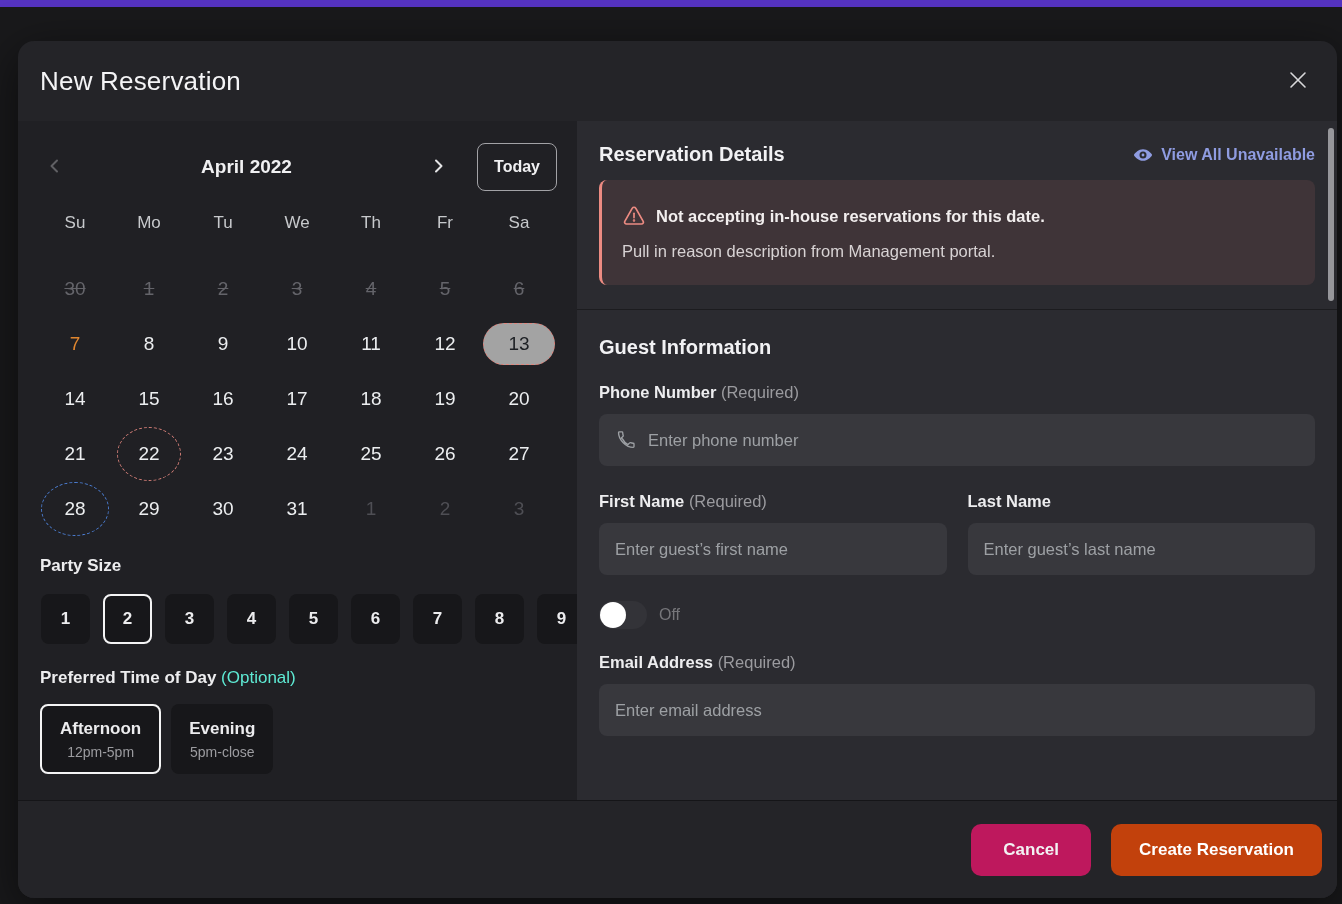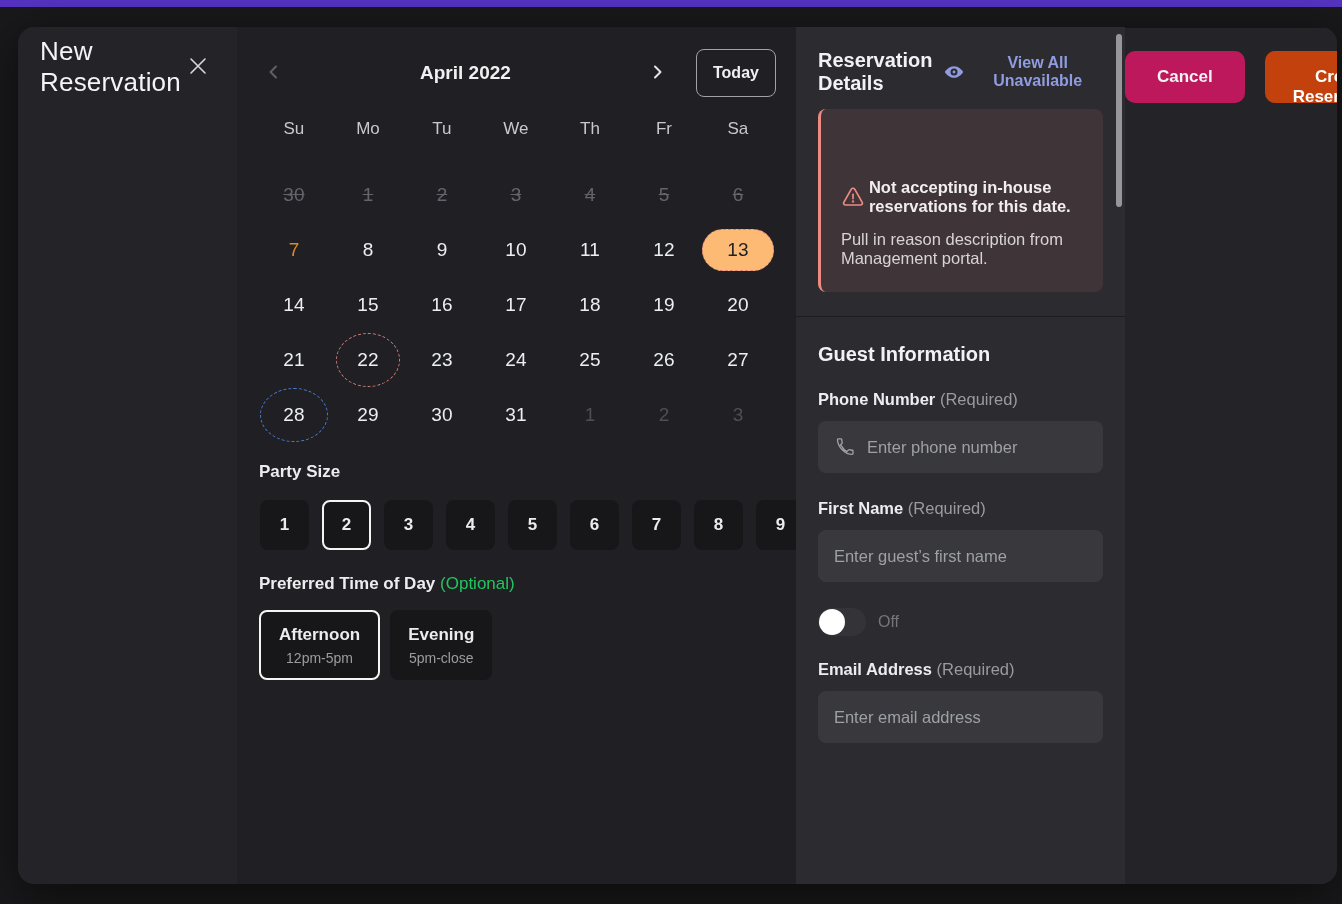--- a/index.html
+++ b/index.html
@@ -7,24 +7,24 @@
   body {
     background:#19191b;
     font-family:"Liberation Sans", sans-serif;
     position:relative;
     overflow:hidden;
     color:#ececee;
   }
   .topbar { position:absolute; top:0; left:0; width:100%; height:7px; background:#5533c1; }
 
   .modal {
-    position:absolute; left:18px; top:27px; width:1319px; height:857px;
+    position:absolute; left:18px; top:41px; width:1319px; height:857px;
     background:#242428; border-radius:16px; overflow:hidden;
     box-shadow:0 12px 48px rgba(0,0,0,.55);
-    display:flex; flex-direction:row;
+    display:flex; flex-direction:column;
   }
   .modal-header { height:80px; flex:0 0 80px; display:flex; align-items:center; padding:0 22px; }
   .modal-title { font-size:26px; font-weight:500; color:#f4f4f6; letter-spacing:.2px; flex:1; }
   .close-btn { width:34px; height:34px; display:flex; align-items:center; justify-content:center; cursor:pointer; background:none; border:none; }
 
   .modal-content { flex:1; display:flex; min-height:0; }
 
   
   .left-panel { width:559px; flex:0 0 559px; background:#202024; overflow:hidden; position:relative; }
   .cal-header { display:flex; align-items:center; margin:22px 20px 0 20px; height:48px; }
@@ -34,26 +34,26 @@
     font-size:16px; font-weight:700; border-radius:8px; padding:0 16px; height:48px; margin-left:22px; cursor:pointer; }
 
   .weekdays { display:grid; grid-template-columns:repeat(7,74px); margin:16px 0 0 20px; }
   .cal-wd { height:32px; display:flex; align-items:center; justify-content:center; font-size:17px; color:#c7c9cc; }
   .days { display:grid; grid-template-columns:repeat(7,74px); grid-auto-rows:55px; margin:22px 0 0 20px; }
   .cal-cell { display:flex; align-items:center; justify-content:center; cursor:pointer; }
   .day-pill { display:flex; align-items:center; justify-content:center; font-size:19px; color:#eceef0; }
   .day-pill.out { color:#64646a; text-decoration:line-through; }
   .day-pill.next { color:#4e4e54; }
   .day-pill.today { color:#e0862f; }
-  .day-pill.selected { background:#fdba74; color:#1d2024; width:72px; height:42px; border-radius:26px; border:1.5px dashed #e0857d; }
+  .day-pill.selected { background:#a3a3a3; color:#1d2024; width:72px; height:42px; border-radius:26px; border:1.5px dashed #e0857d; }
   .day-pill.req-salmon { width:64px; height:54px; border-radius:50%; border:1.5px dashed #d47f78; }
   .day-pill.req-blue { width:68px; height:54px; border-radius:50%; border:1.5px dashed #4d80d8; }
 
   .section-label { font-size:17px; font-weight:700; color:#ededef; }
-  .optional { font-weight:400; color:#22c55e; }
+  .optional { font-weight:400; color:#5eead4; }
   .party-label { margin:20px 0 0 22px; }
   .party-row { display:flex; gap:13px; margin:18px 0 0 23px; width:536px; overflow:hidden; }
   .chip { flex:0 0 49px; width:49px; height:50px; border-radius:8px; background:#17171a; border:none; color:#ececee;
     font-family:inherit; font-size:17px; font-weight:700; display:flex; align-items:center; justify-content:center; cursor:pointer; }
   .chip.sel { border:2px solid #f4f4f5; }
 
   .tod-label { margin:24px 0 0 22px; }
   .tod-row { display:flex; gap:10px; margin:16px 0 0 22px; }
   .time-btn { background:#17171a; border:none; border-radius:8px; height:70px; padding:0 18px; color:#ececee;
     font-family:inherit; display:flex; flex-direction:column; align-items:center; justify-content:center; gap:5px; cursor:pointer; }
@@ -61,21 +61,21 @@
   .time-name { font-size:17px; font-weight:700; }
   .time-range { font-size:14px; color:#9c9ca0; }
 
   
   .right-panel { flex:1; background:#2b2b30; position:relative; min-width:0; display:flex; flex-direction:column; }
   .rp-top { padding:22px 22px 24px 22px; border-bottom:1px solid rgba(0,0,0,.35); position:relative; }
   .rp-head { display:flex; align-items:center;gap:12px; }
   .rp-title { font-size:20px; font-weight:700; color:#f2f2f4; flex:1; }
   .view-all { display:flex; align-items:center; gap:8px; color:#8f9ce1; font-size:16px; font-weight:700; cursor:pointer; background:none; border:none; font-family:inherit; }
   .banner { margin-top:14px; background:#3f3438; border-left:3px solid #ec8b82; border-radius:8px; padding:24px 20px; }
-  .banner-row1 { display:flex; align-items:center; gap:4px;margin-top:45px; }
+  .banner-row1 { display:flex; align-items:center; gap:10px; }
   .banner-title { font-size:16.5px; font-weight:700; color:#f2eeee; }
   .banner-body { margin-top:14px; font-size:16.5px; color:#d8d3d4; }
   .scroll-thumb { position:absolute; top:7px; right:3px; width:6px; height:173px; border-radius:3px; background:#97979b; }
 
   .rp-body { padding:26px 22px 0 22px; }
   .gi-title { font-size:20px; font-weight:700; color:#f2f2f4; }
   .field-label { margin-top:24px; font-size:16.5px; font-weight:700; color:#ededef; }
   .req { font-weight:400; color:#9b9b9f; }
   .input-box { margin-top:12px; height:52px; background:#38383d; border-radius:8px; display:flex; align-items:center; padding:0 16px; gap:12px; }
   .input-box input { flex:1; background:transparent; border:none; outline:none; color:#e8e8ea; font-size:16.5px; font-family:inherit; }
@@ -337,20 +337,28 @@
         <div class="name-row">
           <div class="name-col">
             <div class="field-label">
               <span>First Name</span>
               <span class="req">(Required)</span>
             </div>
             <div class="input-box">
               <input type="text" placeholder="Enter guest’s first name" style="">
             </div>
           </div>
+          <div class="name-col">
+            <div class="field-label">
+              <span>Last Name</span>
+            </div>
+            <div class="input-box">
+              <input type="text" placeholder="Enter guest’s last name" style="">
+            </div>
+          </div>
         </div>
 
         <div class="vip-row">
           <button class="toggle">
               <span class="knob"></span>
             </button>
           <span class="toggle-state">Off</span>
         </div>
 
         <div class="field-label">

